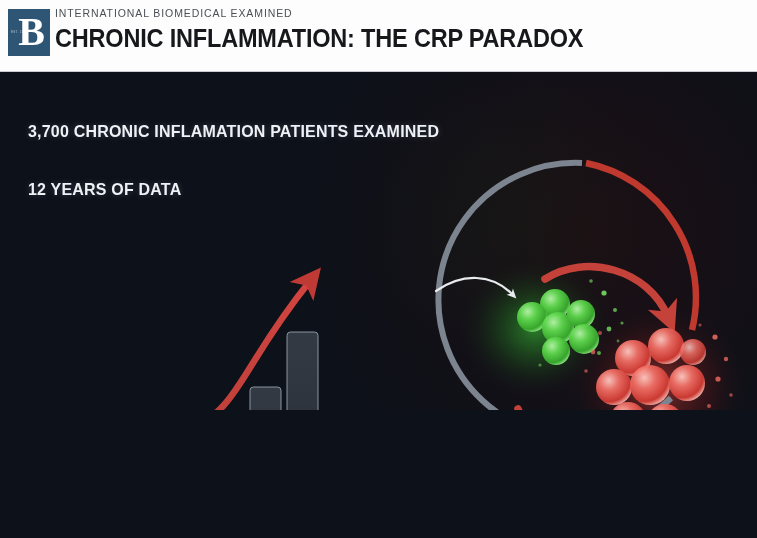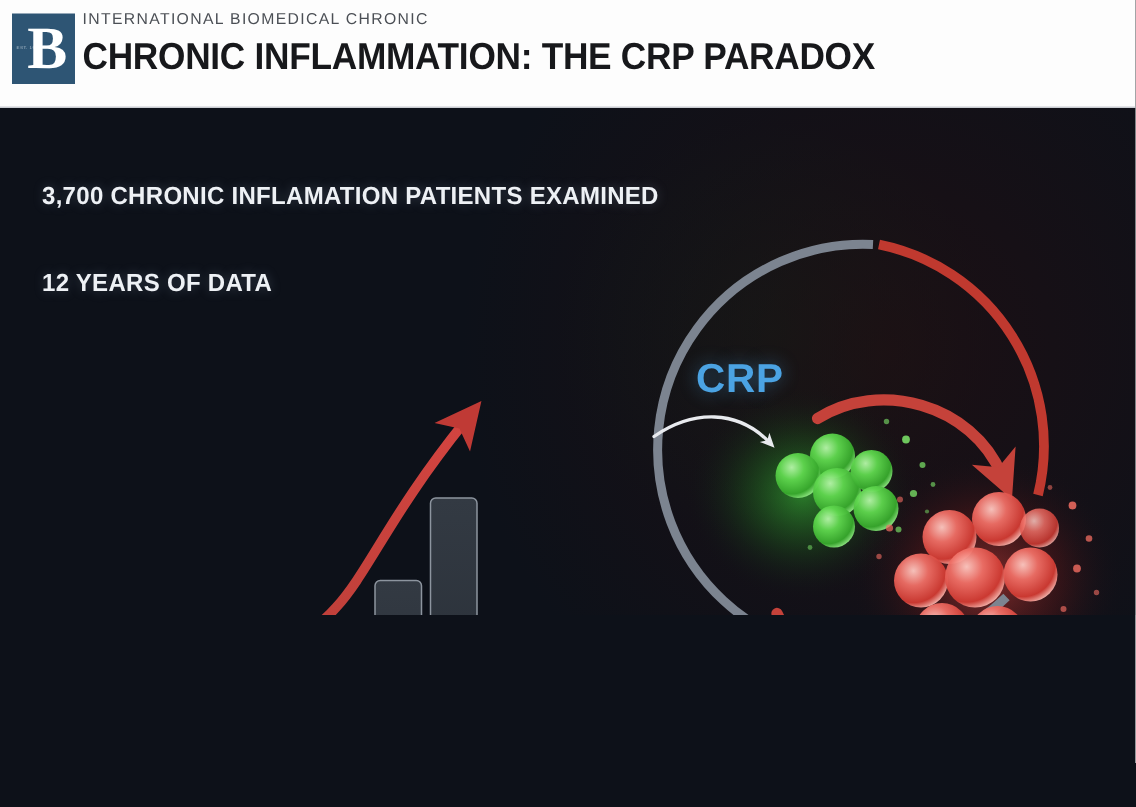--- a/index.html
+++ b/index.html
@@ -128,21 +128,21 @@
 
 <div id="page">
 
   <div id="header">
 
     <div id="logo-mark">
       <span class="microtext">EST. 1946</span>
       <span class="bletter">B</span>
     </div>
 
-    <div id="kicker">INTERNATIONAL BIOMEDICAL CHRONIC</div>
+    <div id="kicker">INTERNATIONAL BIOMEDICAL EXAMINED</div>
     <div id="headline">CHRONIC INFLAMMATION: THE CRP PARADOX</div>
   </div>
 
   <div id="stage">
 
     <div class="stat-line" id="stat-patients">3,700 CHRONIC INFLAMATION PATIENTS EXAMINED</div>
     <div class="stat-line" id="stat-years">12 YEARS OF DATA</div>
 
     <div id="chart">
       <svg width="345" height="300" viewBox="0 0 345 300">
@@ -298,17 +298,16 @@
           <circle cx="318" cy="232" r="2.6" opacity="0.8"></circle>
           <circle cx="331" cy="248" r="1.8" opacity="0.6"></circle>
           <circle cx="309" cy="259" r="2.0" opacity="0.65"></circle>
           <circle cx="193" cy="205" r="2.4" opacity="0.7"></circle>
           <circle cx="186" cy="224" r="1.8" opacity="0.6"></circle>
           <circle cx="200" cy="186" r="2.0" opacity="0.6"></circle>
           <circle cx="300" cy="178" r="1.6" opacity="0.55"></circle>
         </g>
       </svg>
 
-      <div id="crp-label">CRP</div>
     </div>
 
   </div>
 </div>
 
 </body></html>

